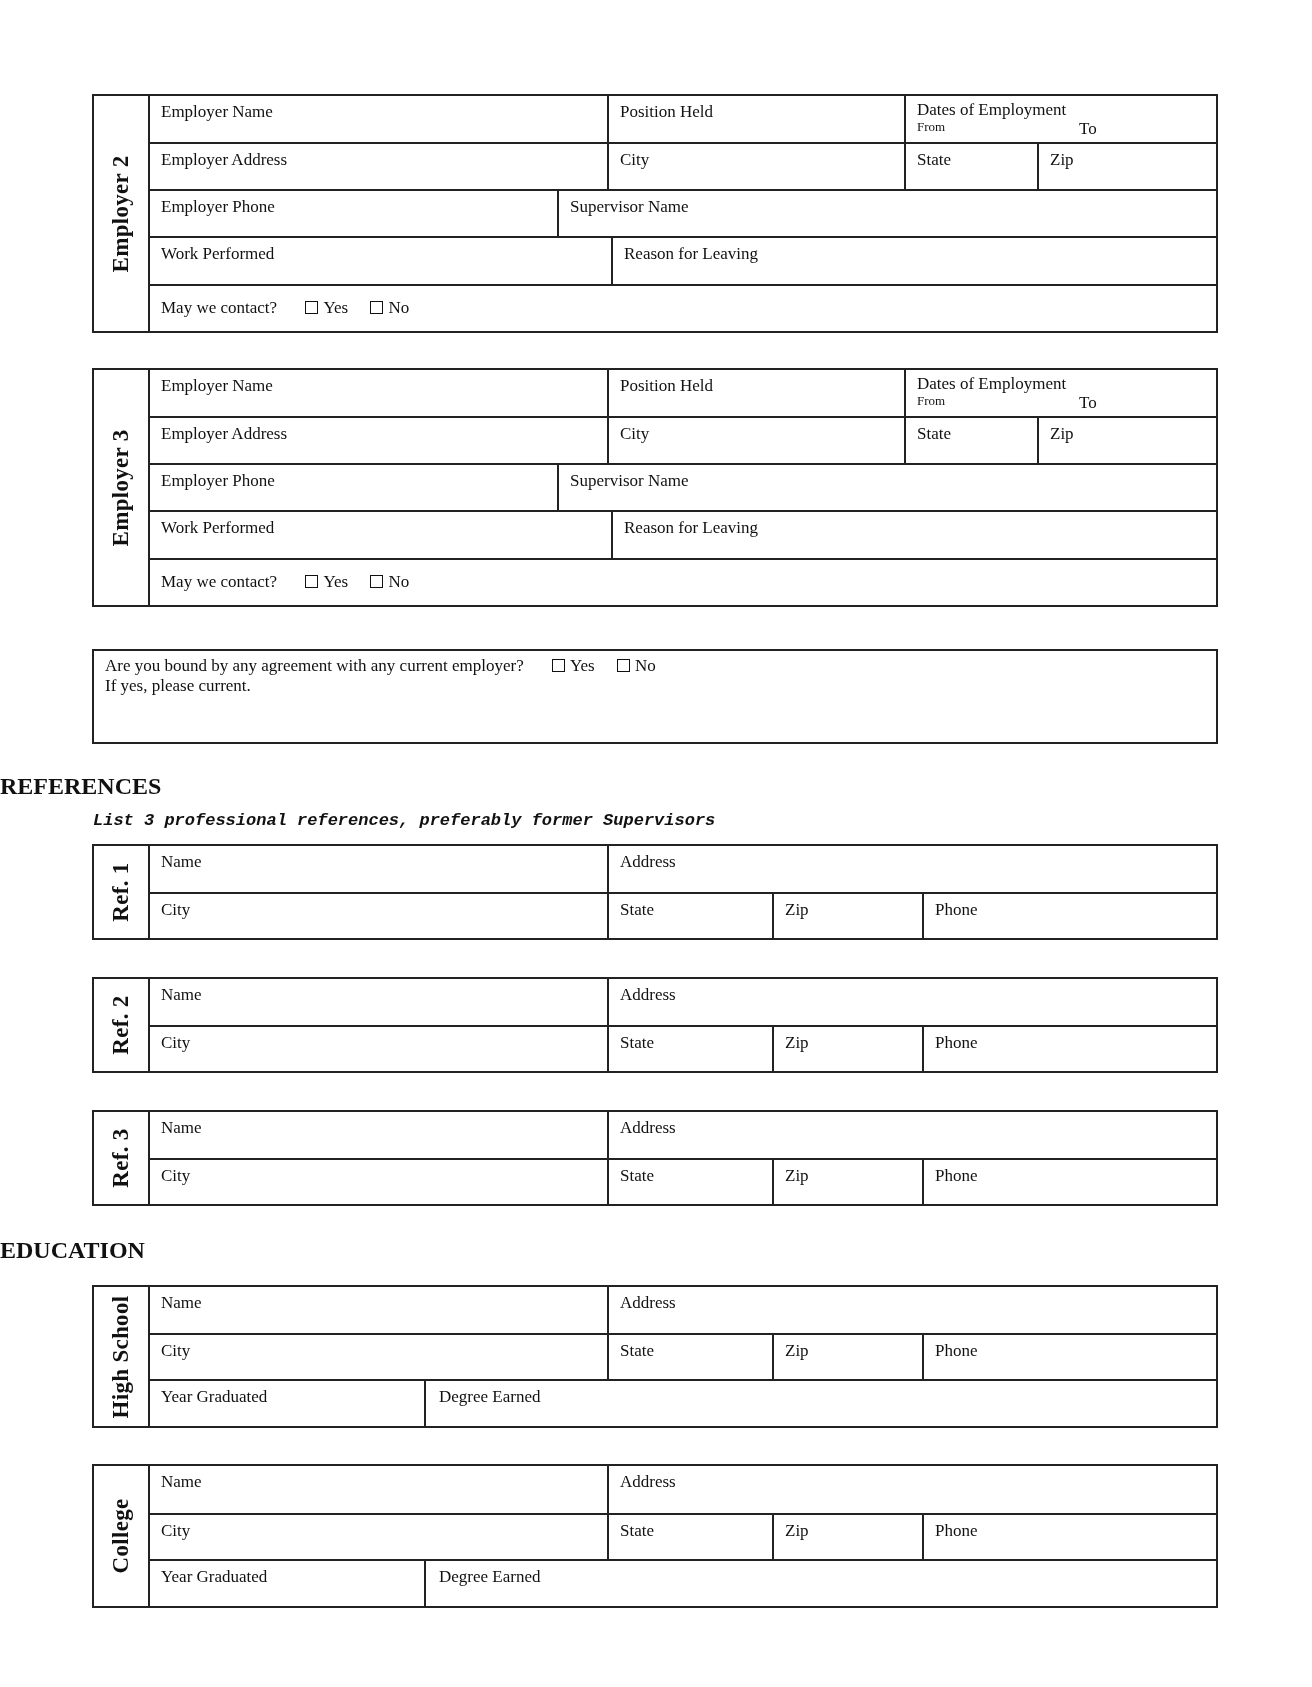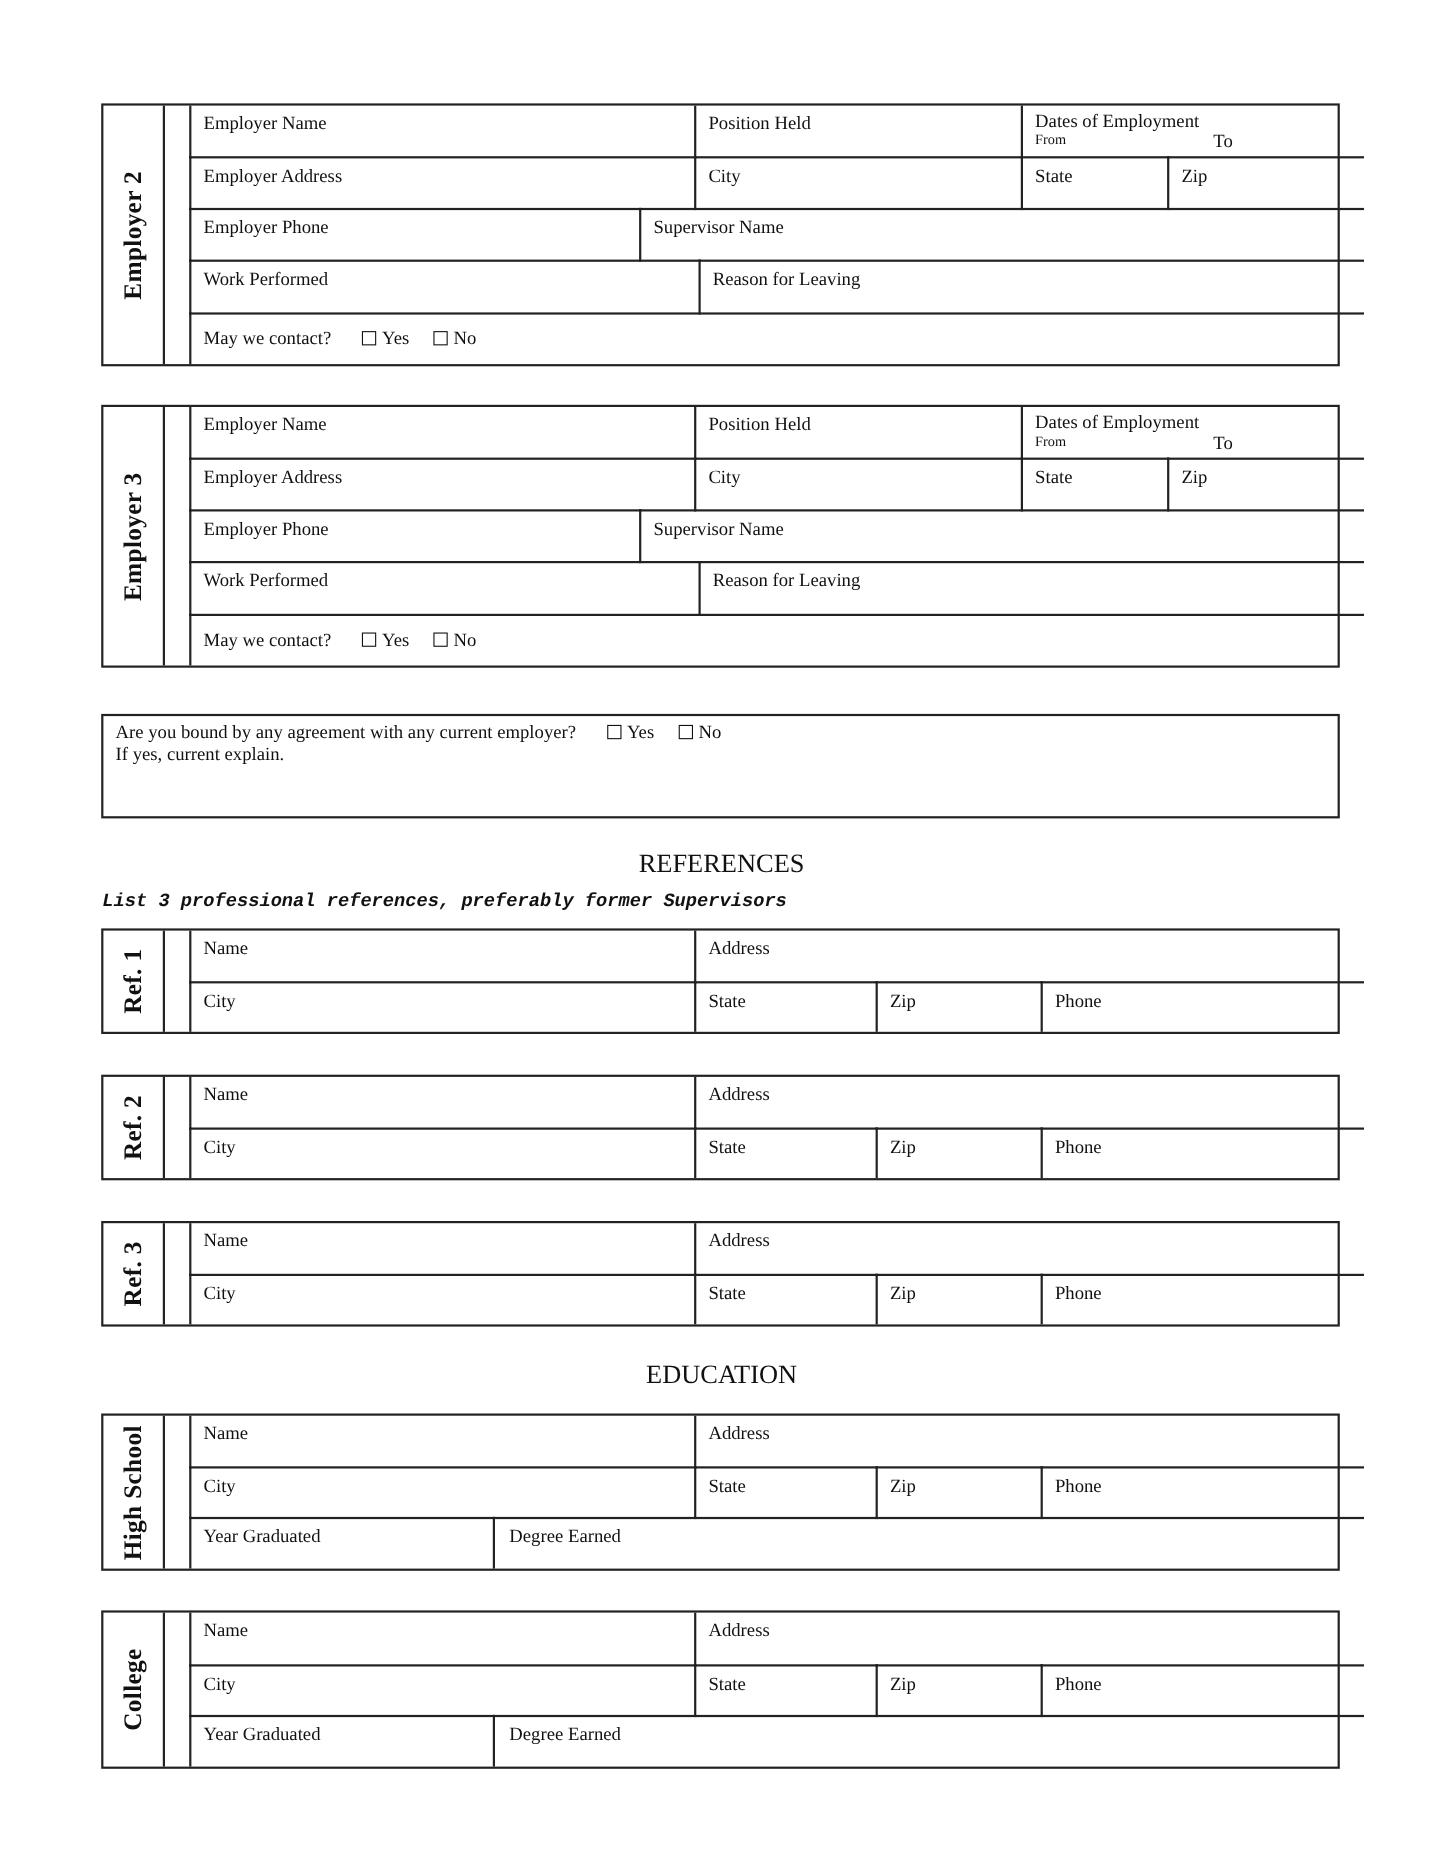--- a/index.html
+++ b/index.html
@@ -2,28 +2,28 @@
 <html><head>
 <meta charset="utf-8">
 <style>
   html, body { margin:0; padding:0; background:#ffffff; }
   body { width:1312px; height:1687px; position:relative; overflow:hidden;
          font-family:"Liberation Serif", "DejaVu Serif", serif; color:#111; }
   .box { position:absolute; border:2px solid #222; box-sizing:border-box; }
   .side { position:absolute; top:0; bottom:0; left:0; width:56px; border-right:2px solid #222; box-sizing:border-box; }
   .side span { position:absolute; left:50%; top:50%; transform:translate(-50%,-50%) rotate(-90deg);
                white-space:nowrap; font-weight:bold; font-size:23px; letter-spacing:0.3px; }
-  .cell { position:absolute; box-sizing:border-box; border-left:2px solid #222; border-top:2px solid #222;margin-left:24px; }
+  .cell { position:absolute; box-sizing:border-box; border-left:2px solid #222; border-top:2px solid #222; }
   .cell.nt { border-top:none; }
   .lbl { position:absolute; left:11px; top:6px; font-size:17px; white-space:nowrap; }
   .lbl2 { position:absolute; left:11px; top:25px; font-size:13px; white-space:nowrap; }
   .lbl3 { position:absolute; left:173px; top:25px; font-size:17px; white-space:nowrap; }
   .chk { display:inline-block; width:11px; height:11px; border:1.5px solid #111; vertical-align:-1px; margin-right:5px; cursor:pointer; }
   .opt { margin-left:24px; cursor:pointer; }
-  .heading { position:absolute; left:0; width:1312px; text-align:center; font-weight:normal; font-size:24px; }
+  .heading { position:absolute; left:0; width:1312px; text-align:left; font-weight:bold; font-size:24px; }
   .italic { position:absolute; left:93px; font-style:italic; font-weight:bold; font-size:17px;font-family:Liberation Mono, monospace; }
   .agree { position:absolute; left:11px; top:5px; font-size:17px; line-height:20px; }
 </style>
 </head>
 <body>
 
 <div class="box" style="left:92px; top:94px; width:1126px; height:239px;">
   <div class="side">
       <span>Employer 2</span>
     </div>
@@ -123,21 +123,21 @@
     </span>
   </div>
 </div>
 
 <div class="box" style="left:92px; top:649px; width:1126px; height:95px;">
   <div class="agree">
     <span>Are you bound by any agreement with any current employer?</span>
     <span class="opt" style="margin-left:24px"><span class="chk"></span><span>Yes</span></span>
     <span class="opt" style="margin-left:18px"><span class="chk"></span><span>No</span></span>
     <br>
-    <span>If yes, current explain.</span>
+    <span>If yes, please current.</span>
   </div>
 </div>
 
 <div class="heading" style="top:773px;">REFERENCES</div>
 <div class="italic" style="top:811px;">List 3 professional references, preferably former Supervisors</div>
 
 <div class="box" style="left:92px; top:844px; width:1126px; height:96px;">
   <div class="side">
       <span>Ref. 1</span>
     </div>

